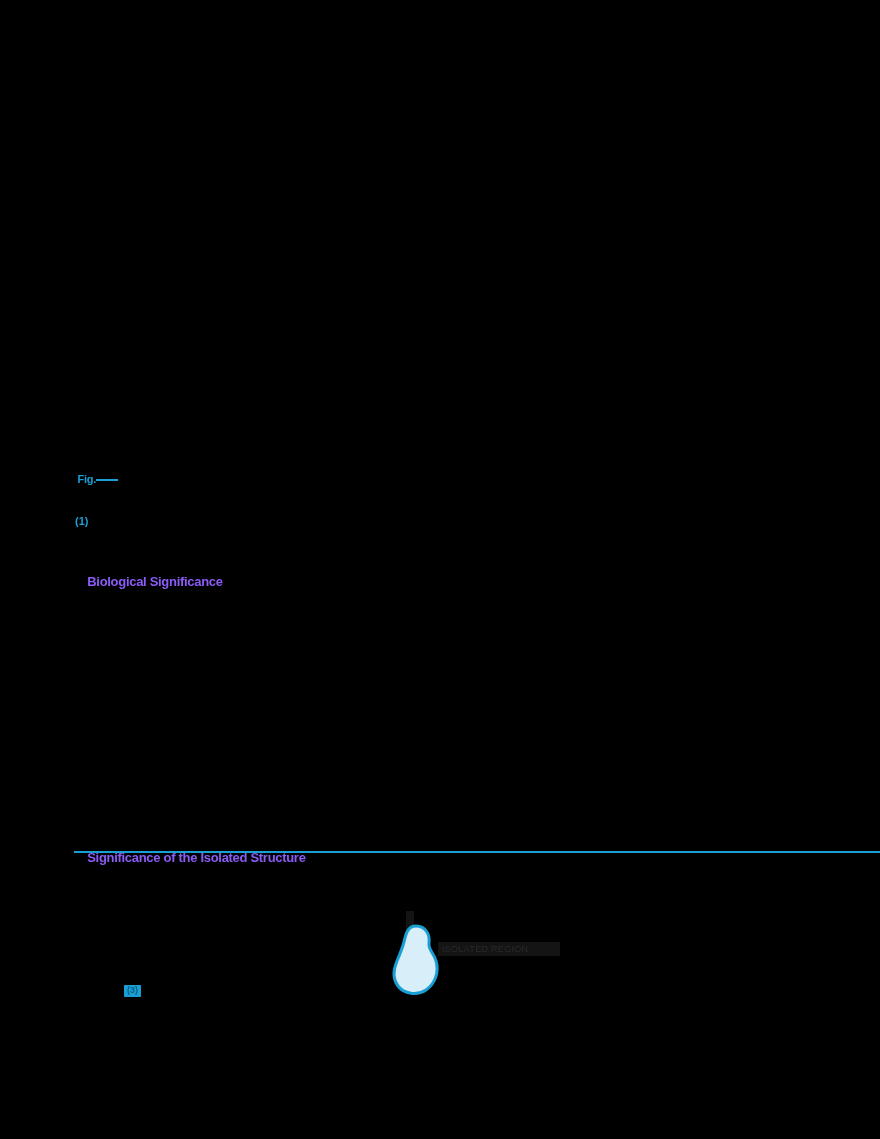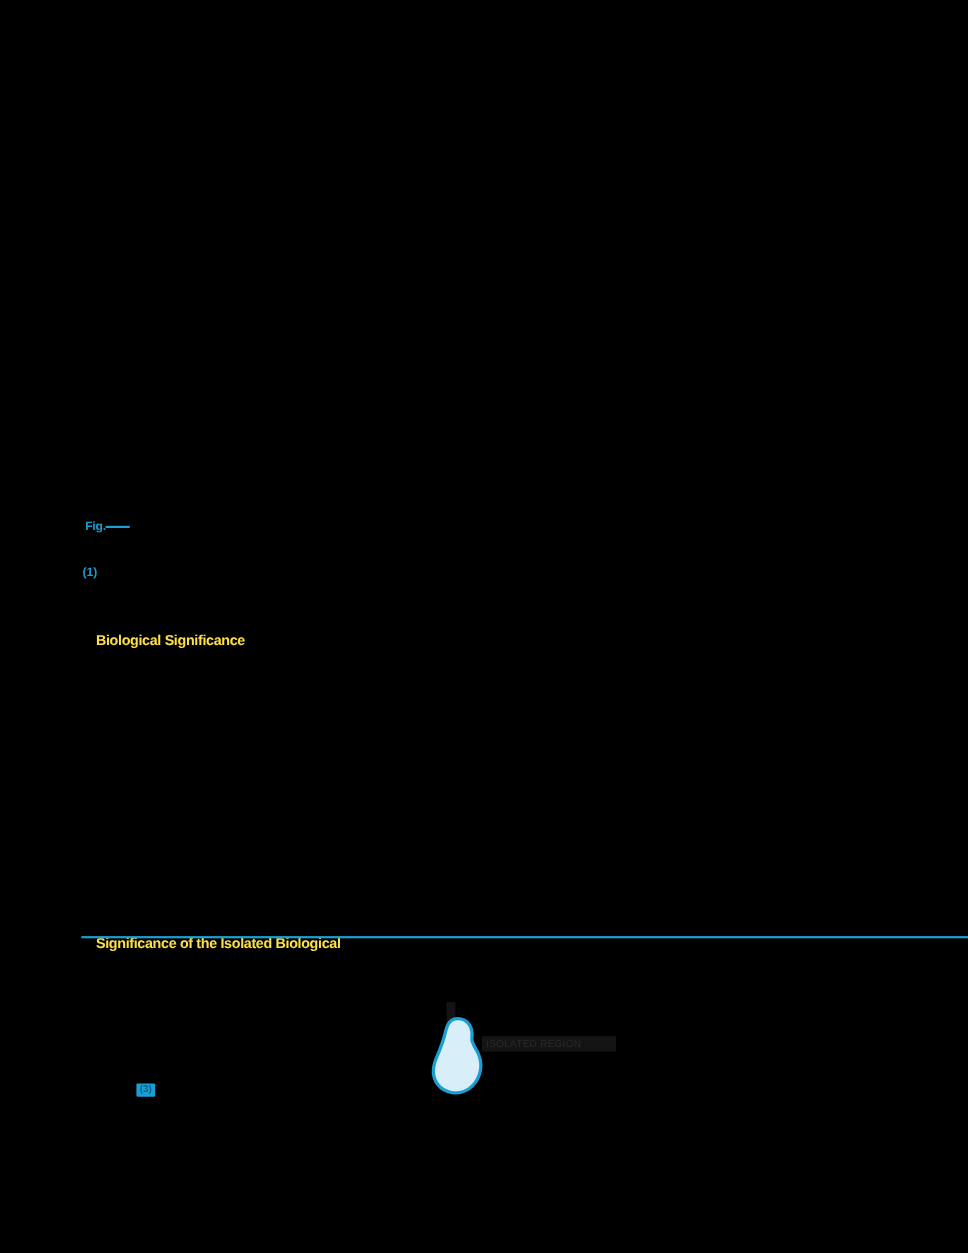--- a/index.html
+++ b/index.html
@@ -36,21 +36,21 @@
     border-bottom: 2px solid #1a9fd4;
     width: 22px;
     vertical-align: 2px;
   }
   .accent-small {
     color: #1a9fd4;
     font-weight: bold;
     font-size: 11px;
   }
   .section-heading {
-    color: #fde047;
+    color: #8b5cf6;
     font-weight: bold;
     font-size: 13px;
     letter-spacing: -0.3px;
   }
   .section-heading-underline {
     border-bottom: 2px solid #1a9fd4;
     padding-bottom: 1px;
   }
   .rule {
     position: absolute;
@@ -102,21 +102,21 @@
 
   <div class="abs section-heading" style="left:74px; top:559px;">
     <span class="section-heading-underline">Biological Significance</span>
   </div>
 
   <div class="abs accent-small" style="left:332px; top:625px;">(2)</div>
 
   <div class="dark-bar" style="left:0; top:590px; width:880px; height:240px; background:#000000;"></div>
 
   <div class="abs section-heading" style="left:74px; top:835px;">
-    <span>Significance of the Isolated Biological</span>
+    <span>Significance of the Isolated Structure</span>
   </div>
   <div class="rule" style="left:74px; top:851px; width:806px;"></div>
 
   <div class="shape-wrap" style="left:380px; top:905px; width:190px; height:90px;">
 
     <div class="stem" style="left:26px; top:6px; width:8px; height:22px;"></div>
 
     <svg width="64" height="74" viewBox="0 0 64 74" style="position:absolute; left:6px; top:18px;">
       <path d="M30 3 C40 3 44 12 43 20 C42 27 48 30 50 38 C53 48 50 60 40 67 C31 73 18 71 12 63 C6 55 8 45 11 38 C14 31 16 26 18 19 C20 10 22 3 30 3 Z" fill="#d8eef8" stroke="#1a9fd4" stroke-width="3"></path>
     </svg>

